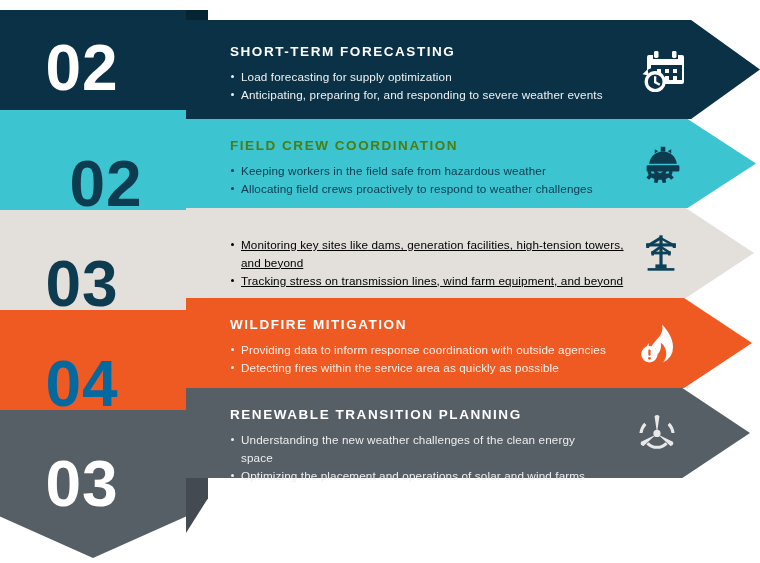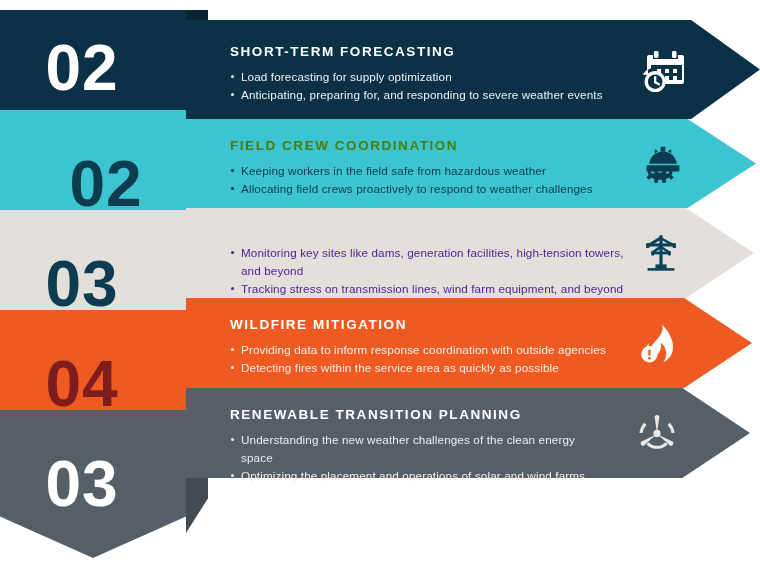--- a/index.html
+++ b/index.html
@@ -61,21 +61,21 @@
       <div class="num" style="top:42px;color:#0d3b4f;">02</div>
     </div>
 
     <div class="chev" style="top:210px;height:148px;">
       <div class="fill" style="background:#e3e0db;clip-path:polygon(0 0,100% 0,100% 72%,50% 100%,0 72%);"></div>
       <div class="num" style="top:42px;color:#0d3b4f;">03</div>
     </div>
 
     <div class="chev" style="top:310px;height:148px;">
       <div class="fill" style="background:#ef5a23;clip-path:polygon(0 0,100% 0,100% 72%,50% 100%,0 72%);"></div>
-      <div class="num" style="top:42px;color:#7f1d1d;">04</div>
+      <div class="num" style="top:42px;color:#0369a1;">04</div>
     </div>
 
     <div class="chev" style="top:410px;height:148px;">
       <div class="fill" style="background:#565e66;clip-path:polygon(0 0,100% 0,100% 72%,50% 100%,0 72%);"></div>
       <div class="num" style="top:42px;color:#ffffff;">03</div>
     </div>
 
     <div class="fold" style="top:10px;height:109px;background:#072433;"></div>
     <div class="fold" style="top:119px;height:89px;background:#2e9aa4;"></div>
     <div class="fold" style="top:208px;height:90px;background:#b4b1ac;"></div>
@@ -128,21 +128,21 @@
           <rect x="6.6" y="23.3" width="32.8" height="6.2" rx="1.1"></rect>
           <path d="M22.999 31.6a7.9 7.9 0 0 1-7.5-5.4h-2.2a10.1 10.1 0 0 0 1.4 5.4h-3.1l-1.2-3.5-3 1.6 1.3 3.4-2.3 2.4 2.6 2.3 2.3-2.4 3.1 1.7-.3 3.3 3.4.6.9-3.2h3.4l.9 3.2 3.4-.6-.3-3.3 3.1-1.7 2.3 2.4 2.6-2.3-2.3-2.4 1.3-3.4-3-1.6-1.2 3.5h-3.1a10.1 10.1 0 0 0 1.4-5.4h-2.2a7.9 7.9 0 0 1-7.5 5.4z"></path>
         </g>
       </svg>
     </div>
   </div>
 
   <div class="row" style="top:208px;height:90px;width:568px;">
     <div class="rowfill" style="background:#e3e0db;clip-path:polygon(0 0,88% 0,100% 50%,88% 100%,0 100%);"></div>
     <div class="rowtext" style="top:19px;right:120px;">
-      <ul class="rlist" style="color:#4c1d95;margin-top:17px;">
+      <ul class="rlist" style="color:#000000;margin-top:9px;text-decoration:underline;">
         <li>Monitoring key sites like dams, generation facilities, high-tension towers, and beyond</li>
         <li>Tracking stress on transmission lines, wind farm equipment, and beyond</li>
       </ul>
     </div>
     <div class="ricon" style="left:438px;">
       <svg width="46" height="44" viewBox="0 0 46 44" aria-hidden="true">
         <g fill="#0d4158">
           <path d="M21.4 4.3h3.2v33h-3.2z"></path>
           <path d="M8.2 12.4h29.6v3.1H8.2z"></path>
           <path d="M8.2 12.4h3v4.6h-3zM34.8 12.4h3v4.6h-3z"></path>

